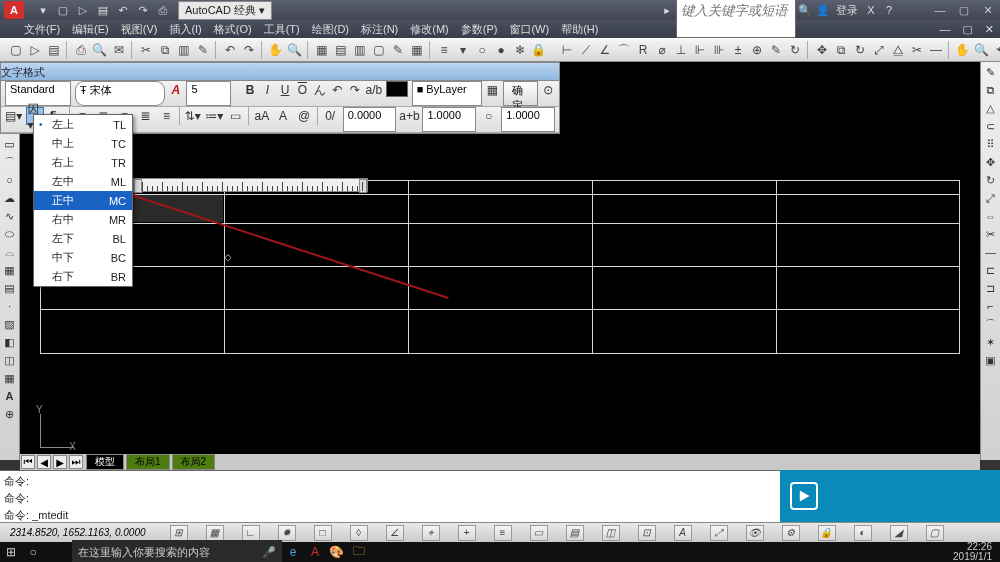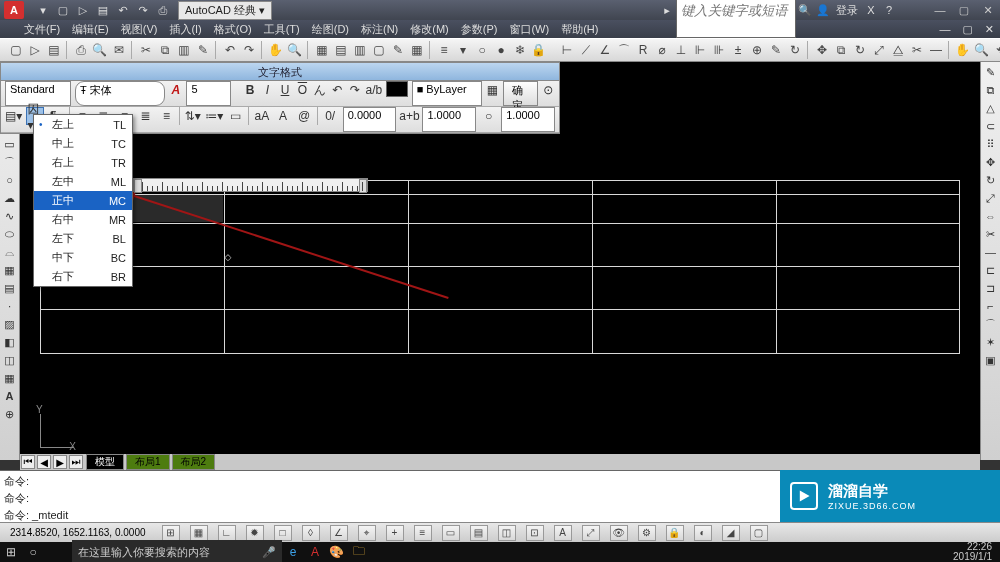--- a/index.html
+++ b/index.html
@@ -19,21 +19,21 @@
 .menubar { height: 18px; background: linear-gradient(#4a5060, #383d48); display:flex; align-items:center; color:#ddd; padding-left: 18px; }
 .menubar span { padding: 0 6px; font-size: 11px; cursor: default; }
 
 
 .toolbar { height: 24px; background: linear-gradient(#f5f5f5, #d8d8d8); border-top:1px solid #fff; border-bottom:1px solid #888; display:flex; align-items:center; padding: 0 4px; gap: 2px; }
 .toolbar .grp { display:flex; align-items:center; gap:1px; padding: 0 3px; border-right: 1px solid #aaa; }
 .toolbar .btn { width: 18px; height: 18px; display:inline-flex; align-items:center; justify-content:center; color:#444; font-size:12px; }
 
 
 .fmtpanel { position: relative; width: 560px; background: linear-gradient(#e6e6e6, #d0d0d0); border: 1px solid #888; }
-.fmttitle { height:18px; background: linear-gradient(#bcd6f0, #8fb6de); padding: 2px 0; font-size:11px; color:#223; border-bottom:1px solid #888;text-align:center; }
+.fmttitle { height:18px; background: linear-gradient(#bcd6f0, #8fb6de); padding: 2px 0; font-size:11px; color:#223; border-bottom:1px solid #888; }
 .fmtrow { height:26px; display:flex; padding: 0 4px; gap:4px; border-bottom:1px solid #aaa; background: linear-gradient(#f2f2f2,#dedede); }
 .fmtrow .dd, .fmtrow .num { background:#fff; border:1px solid #888; padding: 1px 4px; font-size:11px; }
 .fmtrow .dd { min-width: 66px; }
 .fmtrow .num { width: 56px; }
 .fmtrow .ico { width:18px; height:18px; display:inline-flex; align-items:center; justify-content:center; font-size:12px; color:#333; }
 .fmtrow .okbtn { padding: 1px 8px; border:1px solid #888; background:linear-gradient(#fefefe,#ddd); font-size:11px; }
 .fmtrow .swatch2 { width:28px; height:16px; background:#000; border:1px solid #666; }
 
 
 .ddmenu { position:absolute; left:33px; top:114px; width: 100px; background:#fff; border:1px solid #666; box-shadow: 2px 2px 4px rgba(0,0,0,0.4); z-index: 40; }
@@ -60,21 +60,21 @@
 .dtabs { position:absolute; left:20px; right:20px; bottom:92px; height:16px; background:#c8c8c8; display:flex; align-items:center; font-size:10px; }
 .dtabs .nav { width:14px; height:14px; display:inline-flex; align-items:center; justify-content:center; background:#eee; border:1px solid #888; margin:0 1px; }
 .dtabs .tab { padding: 0 8px; background:#4d7c0f; border:1px solid #888; margin-left:2px; }
 .dtabs .tab.active { background:#000; color:#fff; }
 
 
 .cmdarea { position:absolute; left:0; right:0; bottom:40px; height:52px; background:#fff; border-top:1px solid #666; font-family: SimSun, monospace; font-size:11px; color:#222; padding:2px 4px; }
 .cmdarea .line { padding: 1px 0; }
 
 
-.status { position:absolute; left:0; right:0; bottom:20px; height:20px; background:linear-gradient(#e8e8e8,#ccc); border-top:1px solid #888; display:flex; align-items:center; font-size:10px; padding: 0 4px; gap:10px; }
+.status { position:absolute; left:0; right:0; bottom:20px; height:20px; background:linear-gradient(#e8e8e8,#ccc); border-top:1px solid #888; display:flex; align-items:center; font-size:10px; padding: 0 4px; gap:18px;font-style:italic; }
 .status .coord { padding: 0 6px; }
 .status .sb { width:18px; height:16px; border:1px solid #999; background:linear-gradient(#f4f4f4,#d8d8d8); display:inline-flex; align-items:center; justify-content:center; font-size:10px; color:#444; }
 
 
 .watermark { position:absolute; right:0; bottom:40px; width:220px; height:52px; background:#0a8ab8; color:#fff; display:flex; align-items:center; padding:4px 10px; gap:10px; }
 .watermark .pl { width:28px; height:28px; border:2px solid #fff; border-radius:4px; display:flex; align-items:center; justify-content:center; }
 .watermark .txt .big { font-size:15px; font-weight:bold; }
 .watermark .txt .small { font-size:9px; letter-spacing:1px; }
 
 
@@ -460,24 +460,20 @@
   <div class="line">命令:</div>
   <div class="line">命令: _mtedit</div>
 </div>
 
 <div class="watermark">
   <div class="pl">
     <svg width="14" height="14" viewBox="0 0 10 10">
         <polygon points="2,1 9,5 2,9" fill="#fff"></polygon>
       </svg>
   </div>
-  <div class="txt">
-    <div class="big">溜溜自学</div>
-    <div class="small">ZIXUE.3D66.COM</div>
-  </div>
 </div>
 
 <div class="status">
   <span class="coord">2314.8520, 1652.1163, 0.0000</span>
   <span class="sb">⊞</span>
   <span class="sb">▦</span>
   <span class="sb">∟</span>
   <span class="sb">✹</span>
   <span class="sb">□</span>
   <span class="sb">◊</span>

